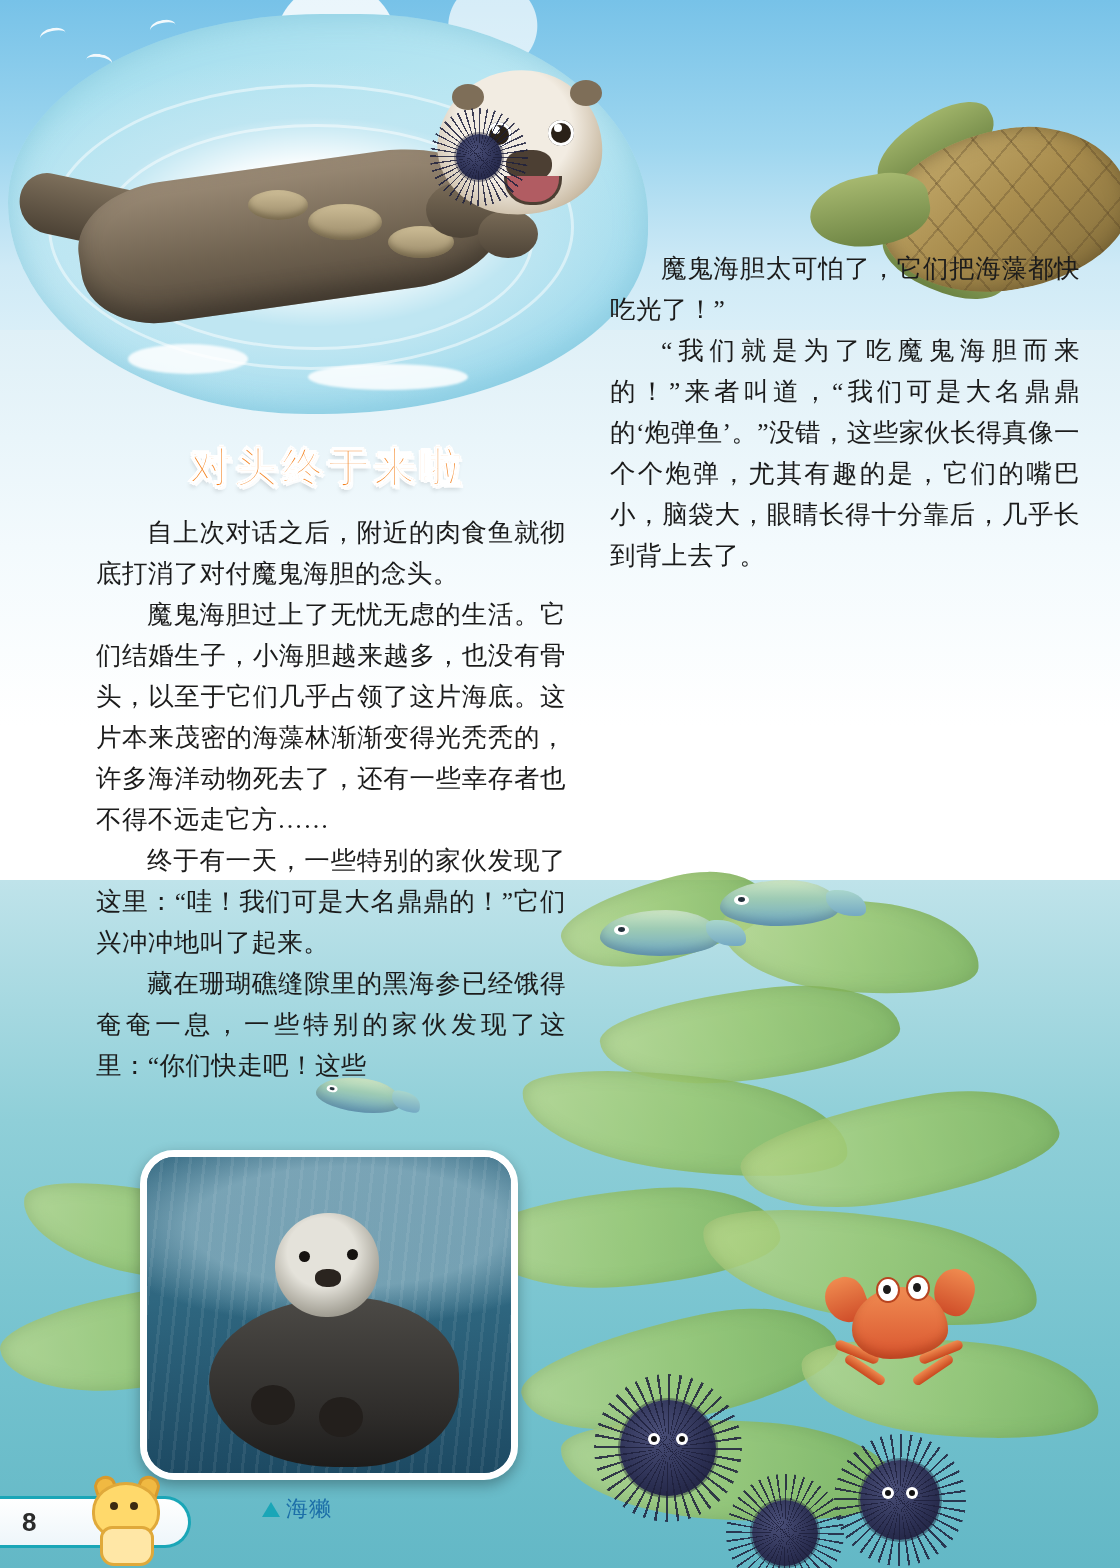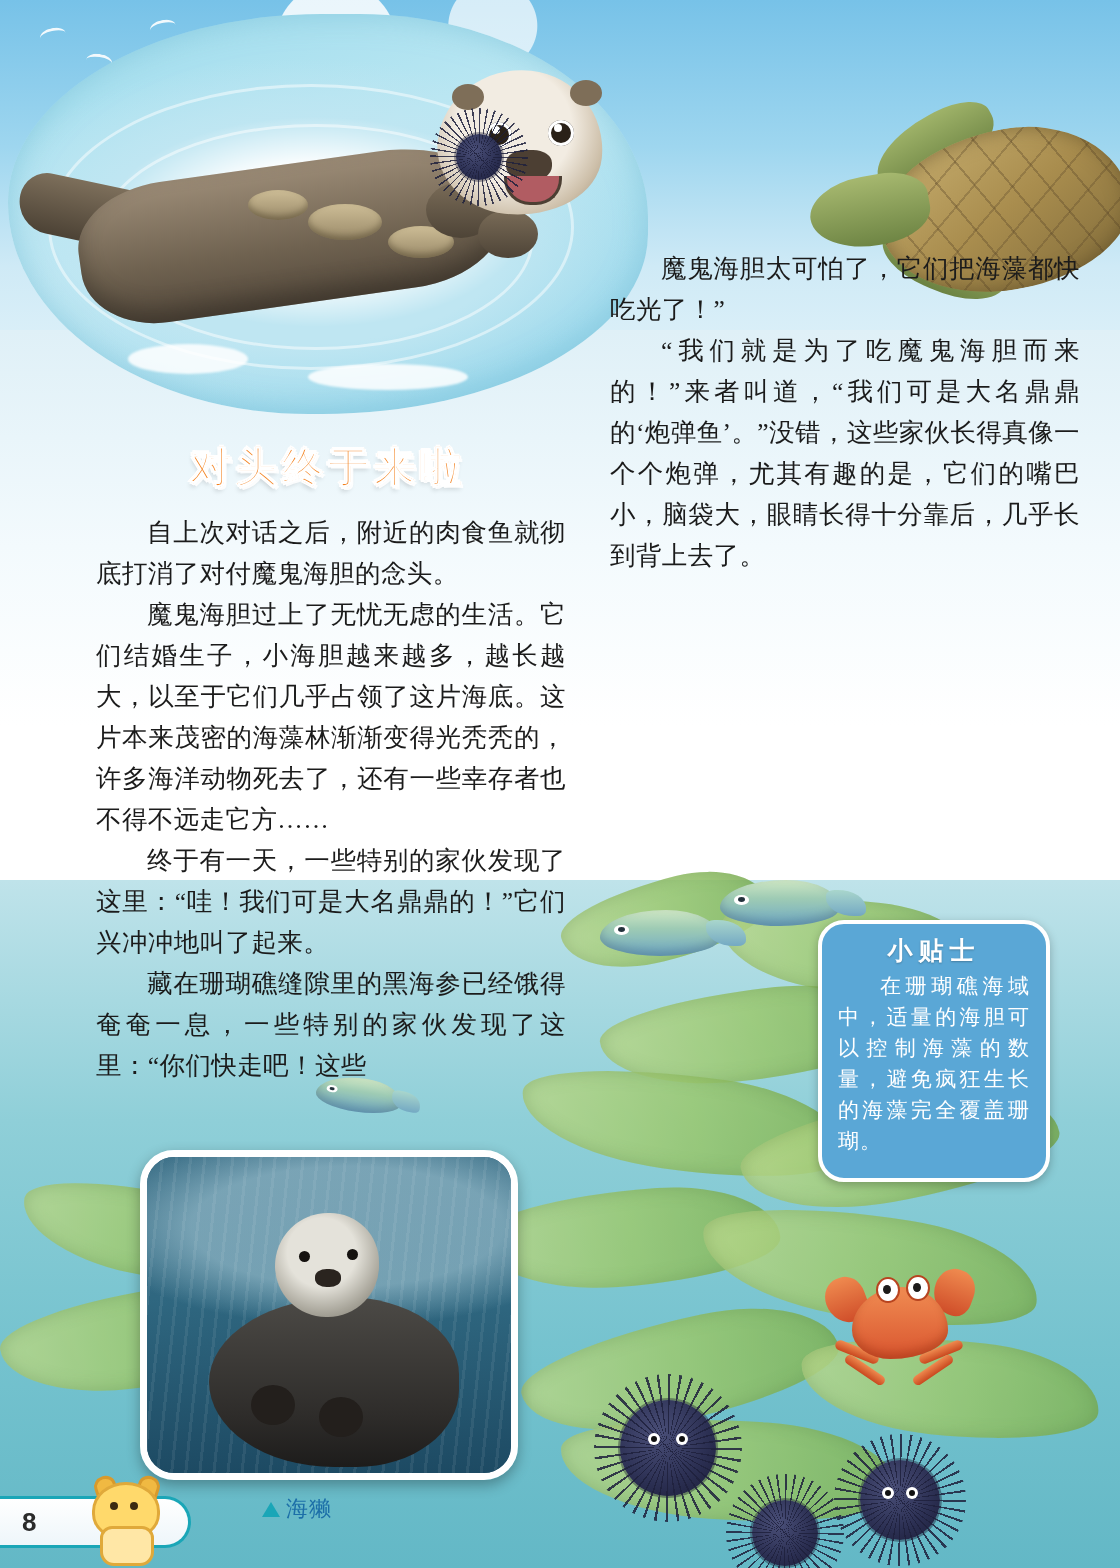--- a/index.html
+++ b/index.html
@@ -430,34 +430,30 @@
     <div class="crab-claw" style="left:104px; top:14px; transform:rotate(20deg);"></div>
     <div class="crab-body"></div>
     <div class="crab-eye" style="left:46px; top:22px;"></div>
     <div class="crab-eye" style="left:76px; top:20px;"></div>
   </div>
 
   <div class="headline">对头终于来啦</div>
 
   <div class="col col-left">
     <p>自上次对话之后，附近的肉食鱼就彻底打消了对付魔鬼海胆的念头。</p>
-    <p>魔鬼海胆过上了无忧无虑的生活。它们结婚生子，小海胆越来越多，越长越大，以至于它们几乎占领了这片海底。这片本来茂密的海藻林渐渐变得光秃秃的，许多海洋动物死去了，还有一些幸存者也不得不远走它方……</p>
+    <p>魔鬼海胆过上了无忧无虑的生活。它们结婚生子，小海胆越来越多，也没有骨头，以至于它们几乎占领了这片海底。这片本来茂密的海藻林渐渐变得光秃秃的，许多海洋动物死去了，还有一些幸存者也不得不远走它方……</p>
     <p>终于有一天，一些特别的家伙发现了这里：“哇！我们可是大名鼎鼎的！”它们兴冲冲地叫了起来。</p>
     <p>藏在珊瑚礁缝隙里的黑海参已经饿得奄奄一息，一些特别的家伙发现了这里：“你们快走吧！这些</p>
   </div>
 
   <div class="col col-right">
     <p>魔鬼海胆太可怕了，它们把海藻都快吃光了！”</p>
     <p>“我们就是为了吃魔鬼海胆而来的！”来者叫道，“我们可是大名鼎鼎的‘炮弹鱼’。”没错，这些家伙长得真像一个个炮弹，尤其有趣的是，它们的嘴巴小，脑袋大，眼睛长得十分靠后，几乎长到背上去了。</p>
   </div>
 
-  <div class="tipbox">
-    <div class="tip-title">小贴士</div>
-    <div class="tip-body">在珊瑚礁海域中，适量的海胆可以控制海藻的数量，避免疯狂生长的海藻完全覆盖珊瑚。</div>
-  </div>
 
   <div class="photo-frame">
     <div class="photo-surface"></div>
     <div class="photo-otter-body"></div>
     <div class="photo-paw" style="left:104px; top:228px;"></div>
     <div class="photo-paw" style="left:172px; top:240px;"></div>
     <div class="photo-otter-head"></div>
     <div class="photo-otter-eye" style="left:152px; top:94px;"></div>
     <div class="photo-otter-eye" style="left:200px; top:92px;"></div>
     <div class="photo-otter-nose"></div>

